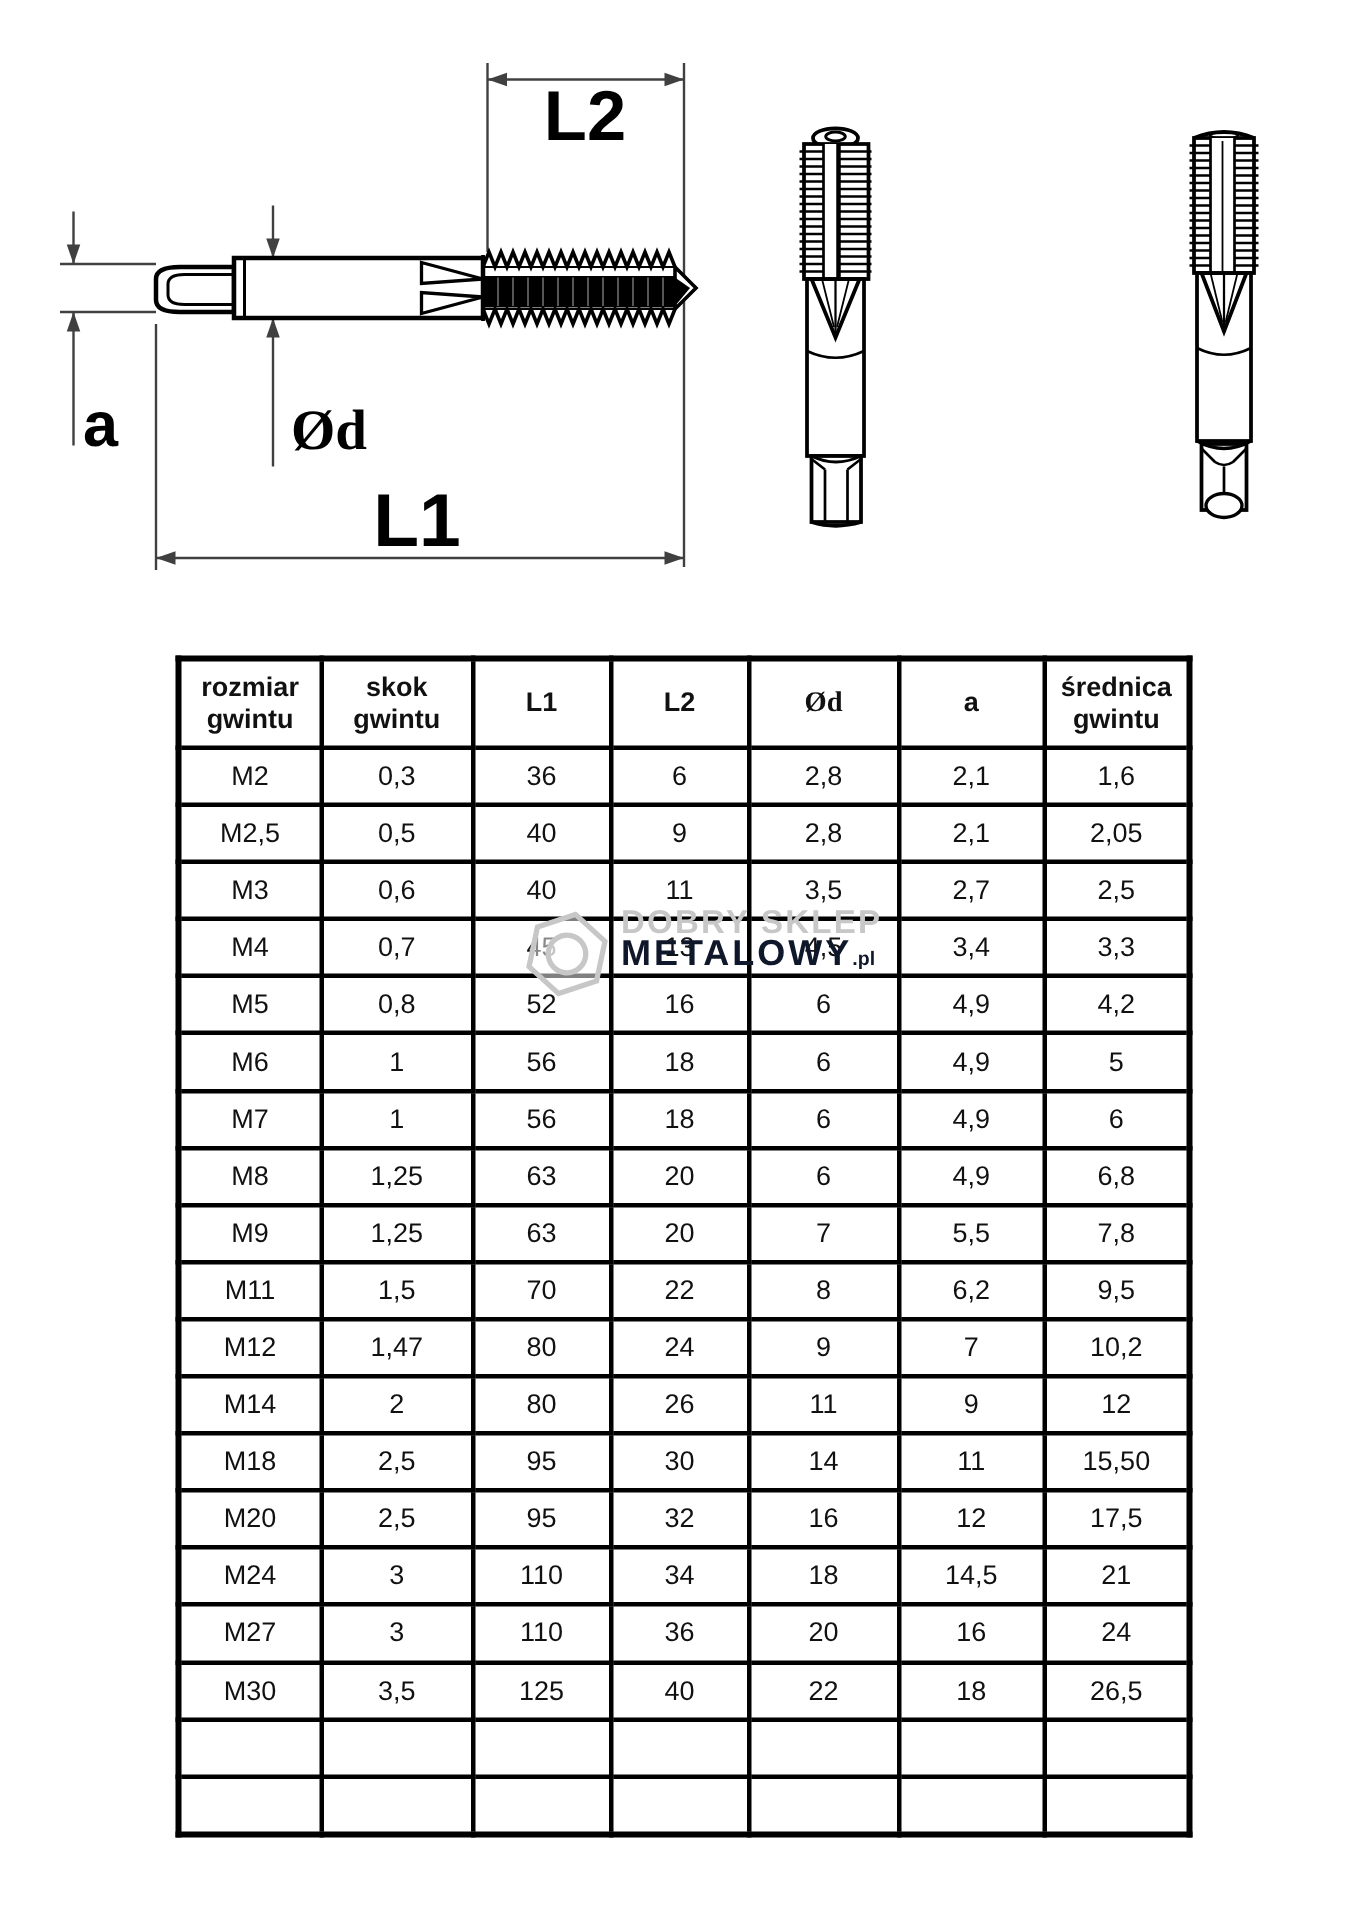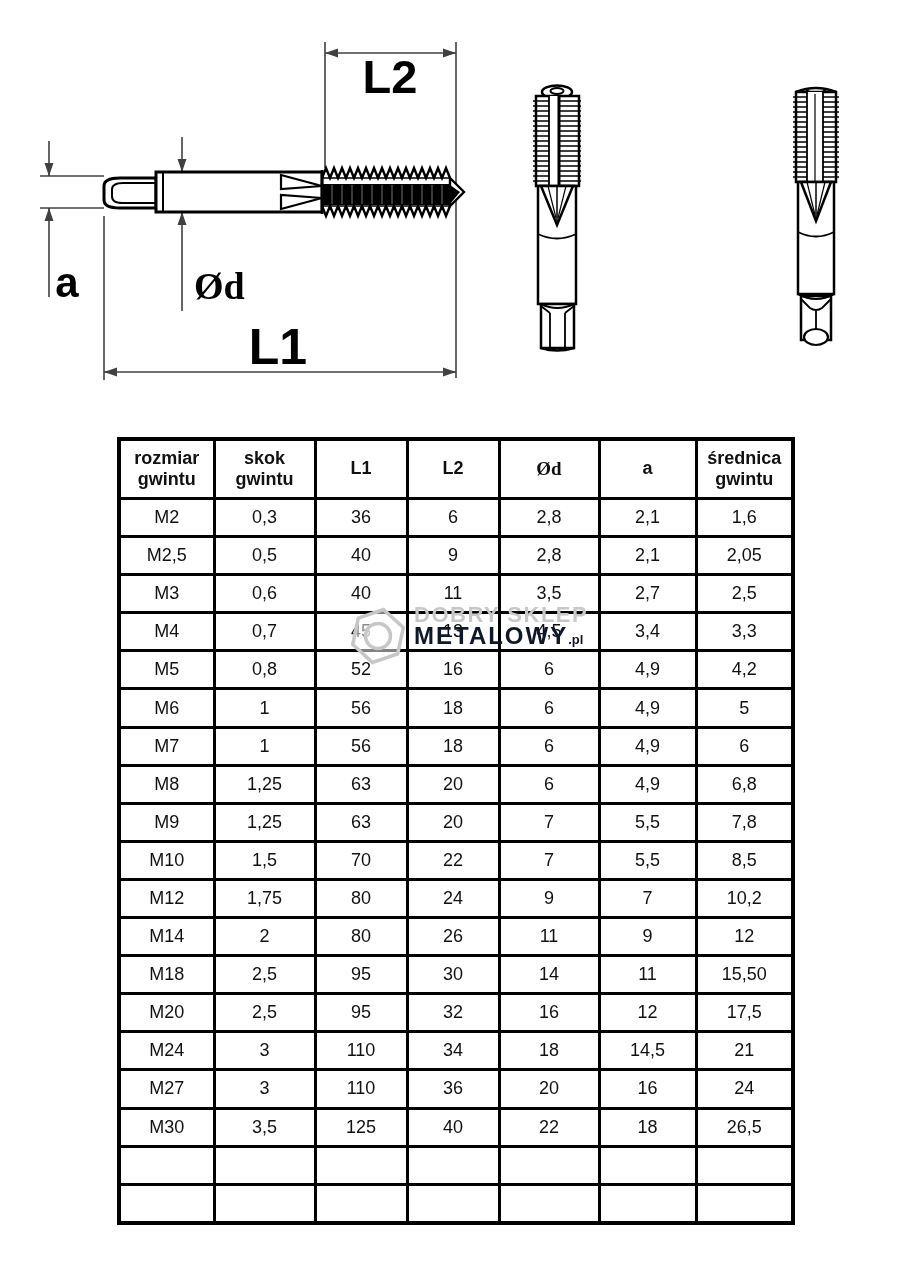--- a/index.html
+++ b/index.html
@@ -228,31 +228,31 @@
         <tr>
           <td>M9</td>
           <td>1,25</td>
           <td>63</td>
           <td>20</td>
           <td>7</td>
           <td>5,5</td>
           <td>7,8</td>
         </tr>
         <tr>
-          <td>M10</td>
+          <td>M11</td>
           <td>1,5</td>
           <td>70</td>
           <td>22</td>
-          <td>7</td>
-          <td>5,5</td>
-          <td>8,5</td>
+          <td>8</td>
+          <td>6,2</td>
+          <td>9,5</td>
         </tr>
         <tr>
           <td>M12</td>
-          <td>1,75</td>
+          <td>1,47</td>
           <td>80</td>
           <td>24</td>
           <td>9</td>
           <td>7</td>
           <td>10,2</td>
         </tr>
         <tr>
           <td>M14</td>
           <td>2</td>
           <td>80</td>

